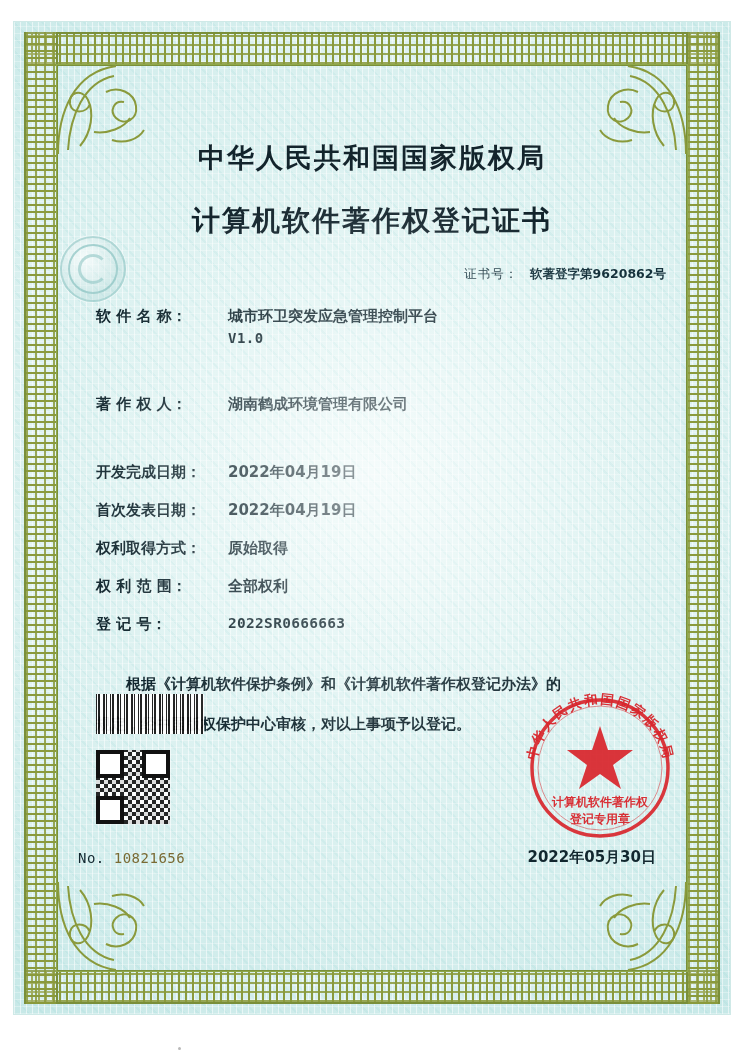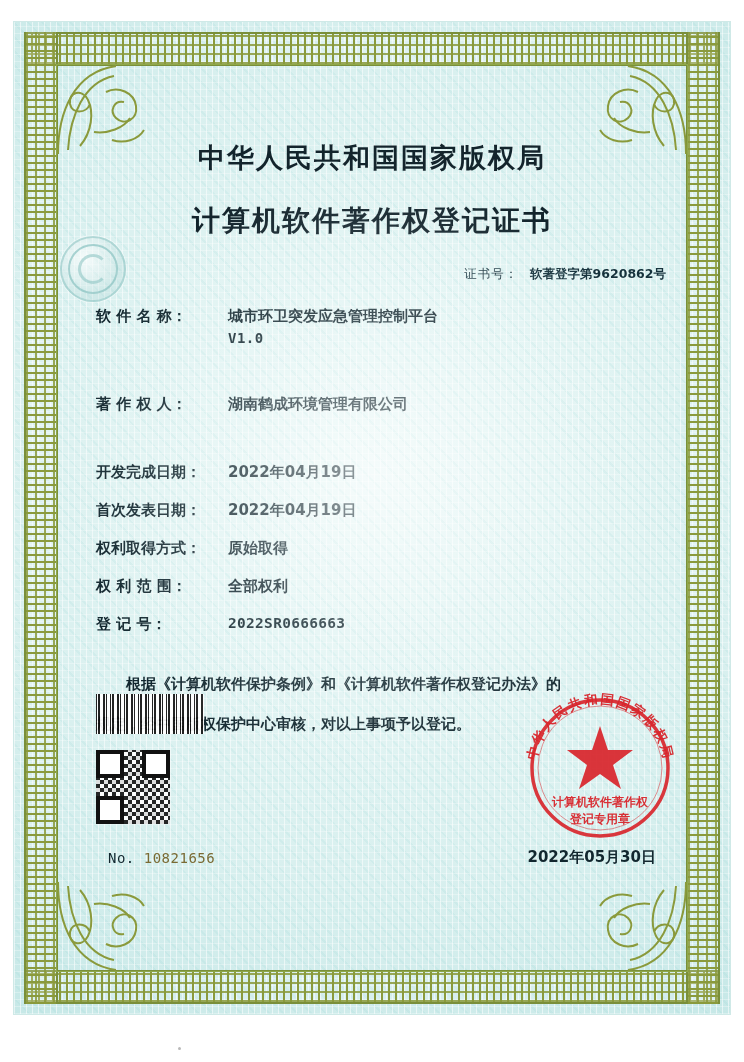--- a/index.html
+++ b/index.html
@@ -257,21 +257,21 @@
     width: 20px; height: 20px;
     border: 4px solid #111;
     background: #fff;
   }
   .qr-wrap .eye.tl { left: 0; top: 0; }
   .qr-wrap .eye.tr { right: 0; top: 0; }
   .qr-wrap .eye.bl { left: 0; bottom: 0; }
 
   .serial {
     position: absolute;
-    left: 94px;
+    left: 64px;
     top: 828px;
     font-size: 14px;
     font-family: "DejaVu Sans Mono", monospace;
     color: #2a3b20;
     letter-spacing: 0.5px;
   }
   .serial .no { color: #12272f; }
   .serial .digits { color: #7a6a33; }
 
   .issue-date {

